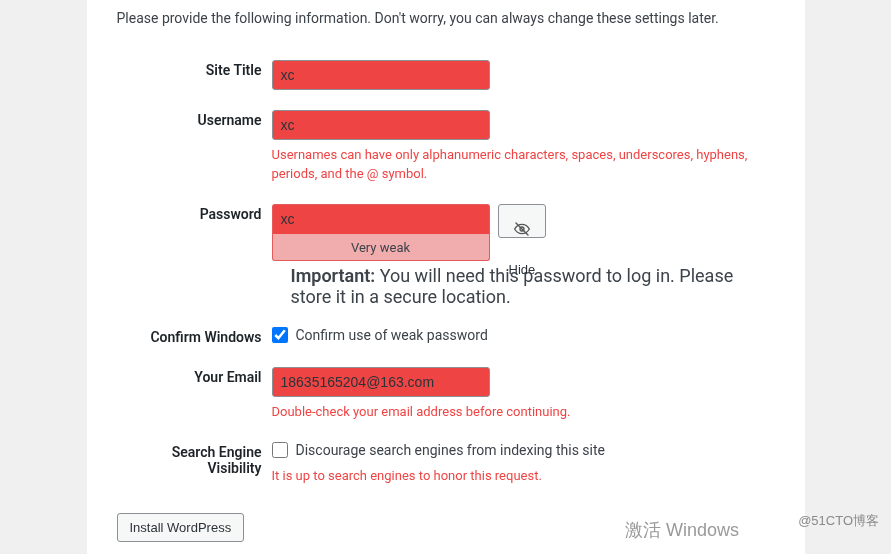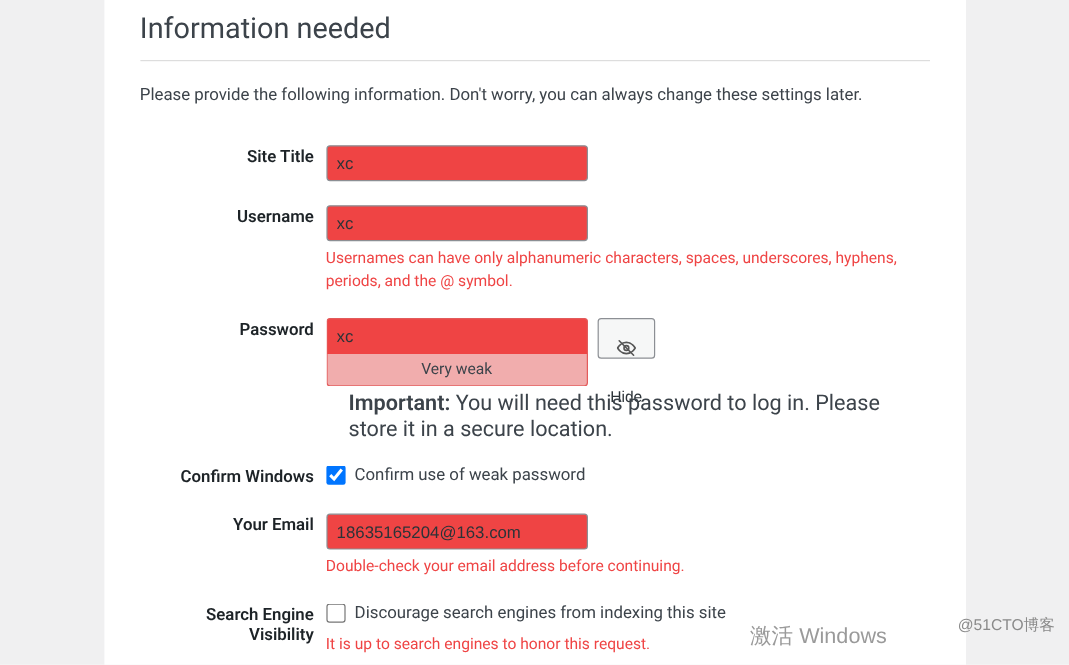--- a/index.html
+++ b/index.html
@@ -142,21 +142,20 @@
     color: #8a8a8a;
     font-size: 13px;
     font-family: "Microsoft YaHei", sans-serif;
     pointer-events: none;
   }
 </style>
 </head>
 <body>
 
 <div class="panel">
-  <h1 class="title">Information needed</h1>
   <p class="intro">Please provide the following information. Don't worry, you can always change these settings later.</p>
 
   <table class="form-table">
     <tbody>
         <tr>
       <th>Site Title</th>
       <td>
         <input type="text" value="xc" style="">
       </td>
     </tr>

